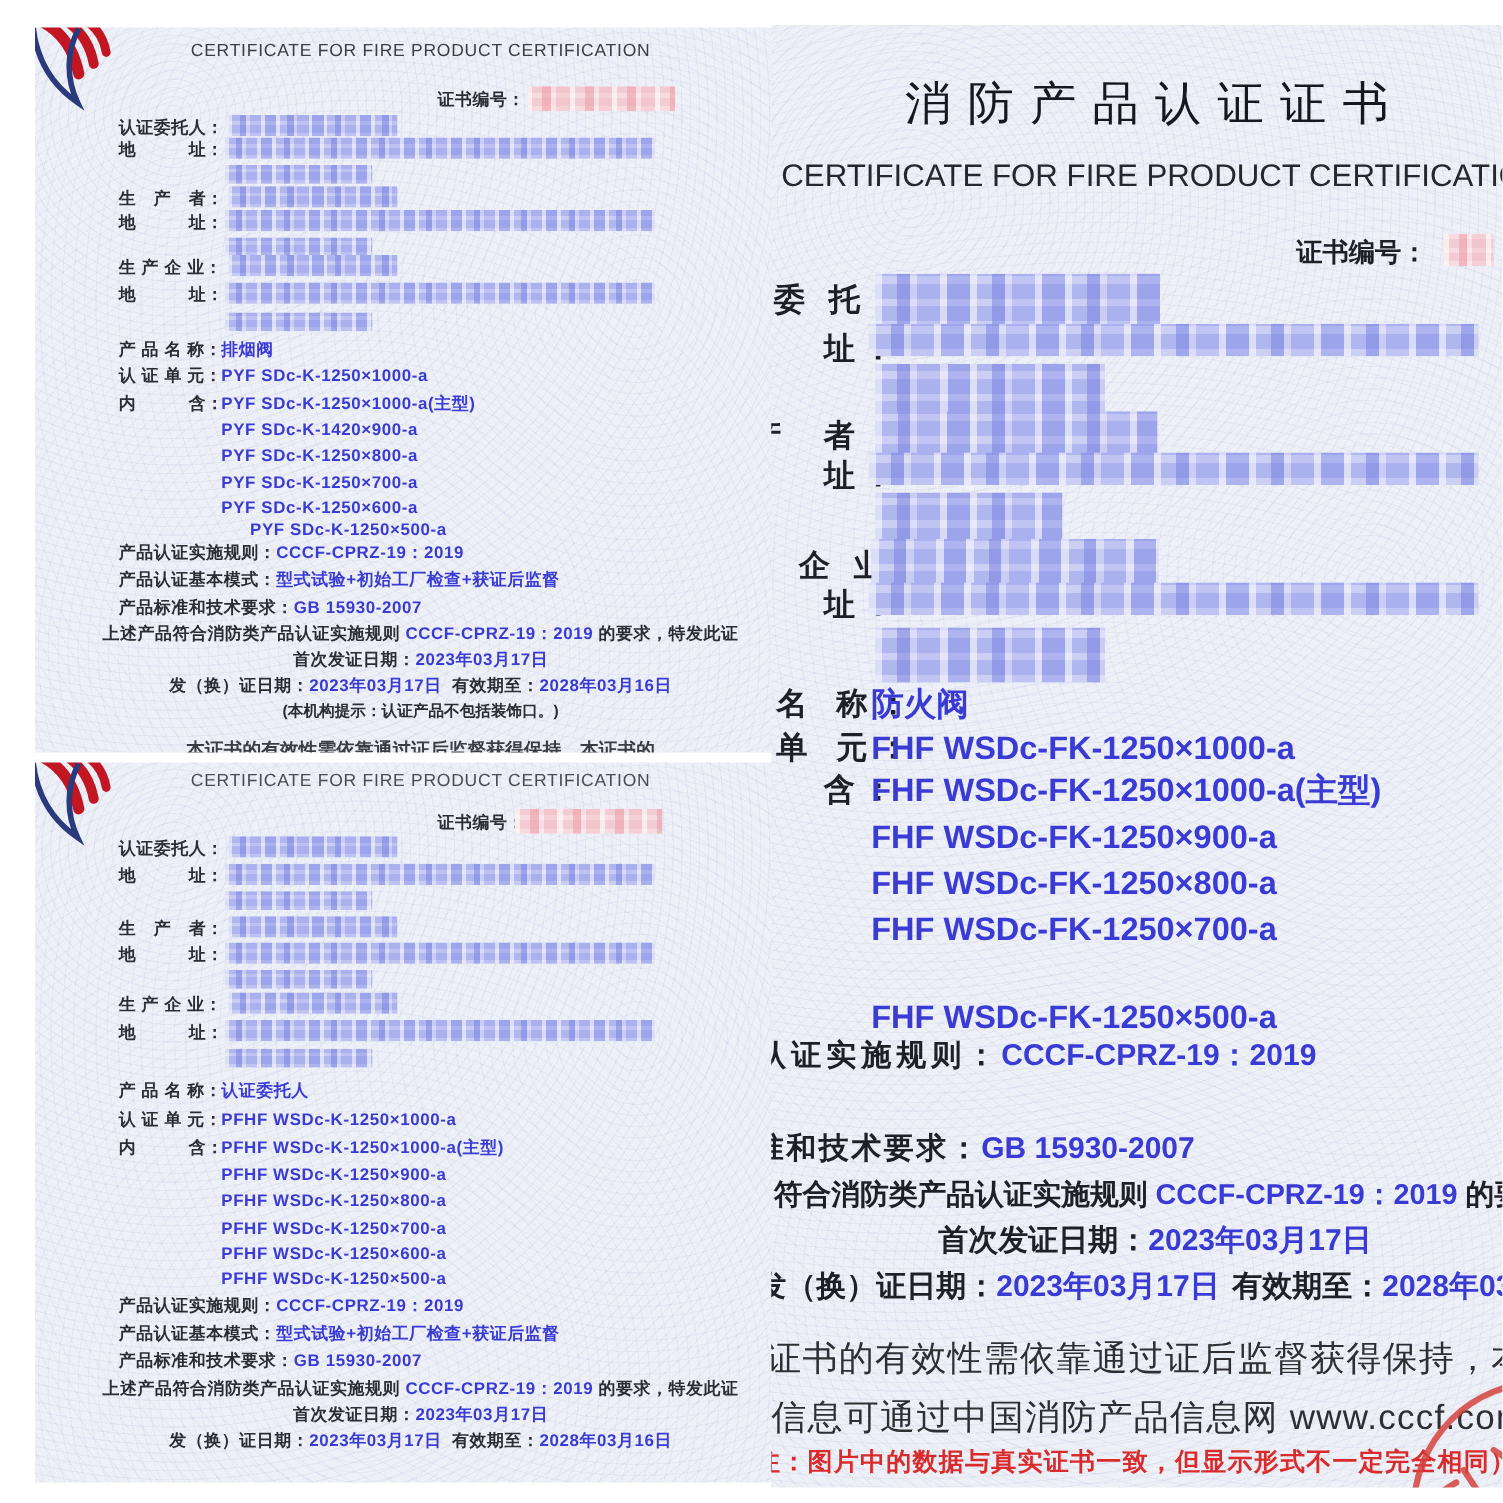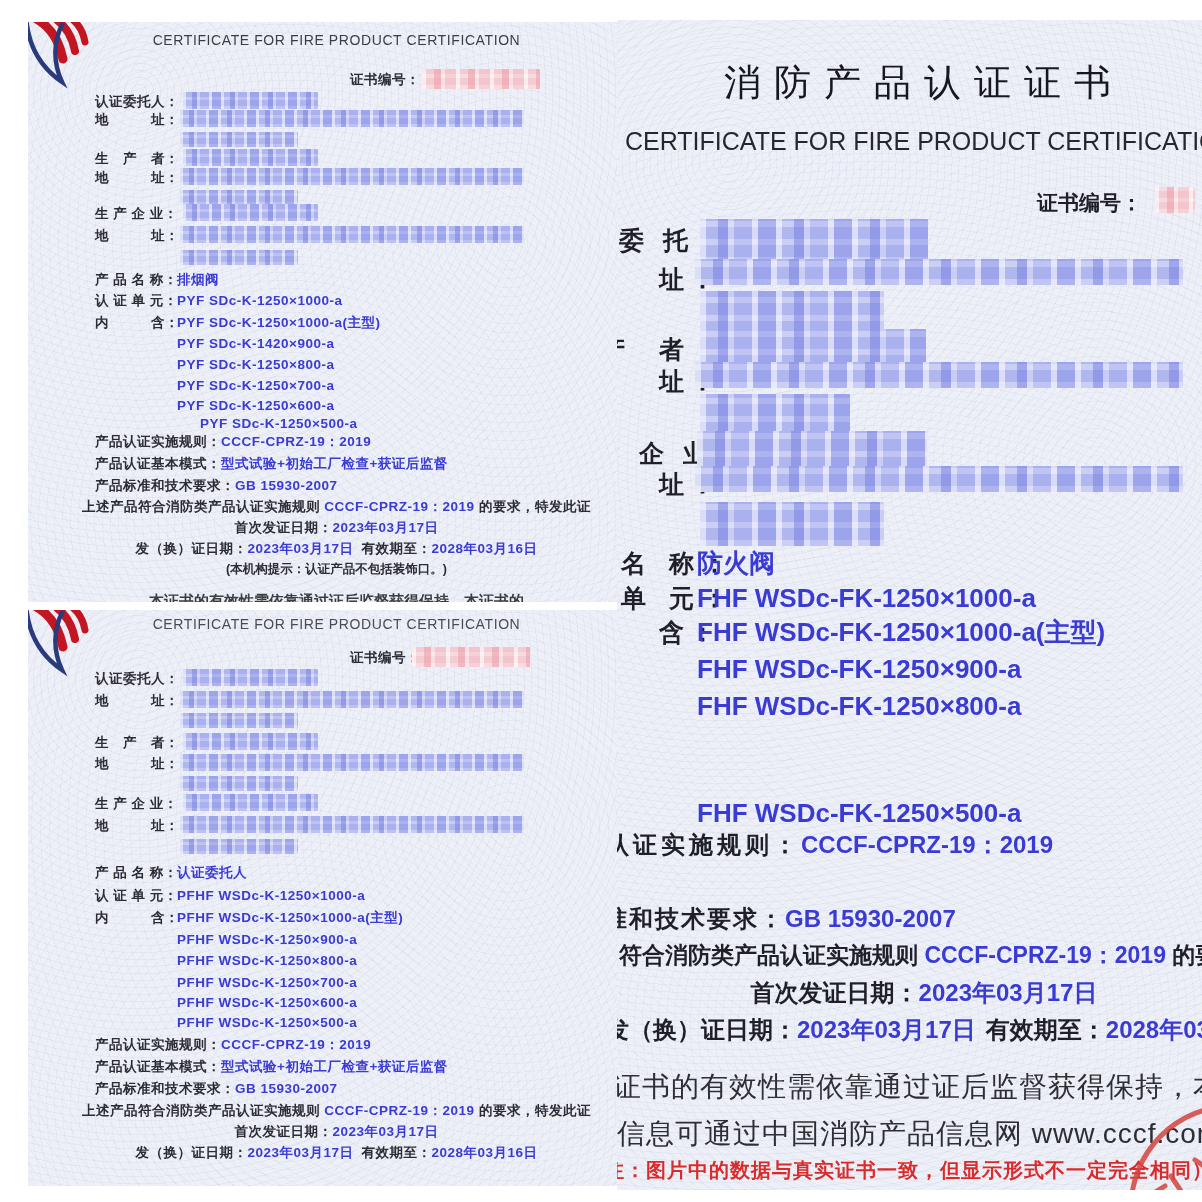--- a/index.html
+++ b/index.html
@@ -196,20 +196,21 @@
     <div class="r b-lb b25" style="left:4px;top:528px;letter-spacing:8px;">名 称：</div>
     <div class="r bv b26" style="left:80px;top:527px;">防火阀</div>
 
     <div class="r b-lb b25" style="left:4px;top:563px;letter-spacing:8px;">单 元：</div>
     <div class="r bv b26" style="left:80px;top:562px;">FHF WSDc-FK-1250×1000-a</div>
 
     <div class="r b-lb b25" style="left:42px;top:597px;letter-spacing:6px;">含：</div>
     <div class="r bv b26" style="left:80px;top:596px;">FHF WSDc-FK-1250×1000-a(主型)</div>
     <div class="r bv b26" style="left:80px;top:633px;">FHF WSDc-FK-1250×900-a</div>
     <div class="r bv b26" style="left:80px;top:670px;">FHF WSDc-FK-1250×800-a</div>
+    <div class="r bv b26" style="left:80px;top:707px;">FHF WSDc-FK-1250×700-a</div>
     <div class="r bv b26" style="left:80px;top:777px;">FHF WSDc-FK-1250×500-a</div>
 
     <div class="r b24" style="left:-12px;top:810px;"><span class="b-lb" style="letter-spacing:4px;">认证实施规则：</span><span class="bv">CCCF-CPRZ-19：2019</span></div>
     <div class="r b24" style="left:-92px;top:884px;"><span class="b-lb" style="letter-spacing:2px;">产品标准和技术要求：</span><span class="bv">GB 15930-2007</span></div>
 
     <div class="r" style="left:2px;top:921px;font-size:23px;"><span class="b-lb">符合消防类产品认证实施规则 </span><span class="bv">CCCF-CPRZ-19：2019</span><span class="b-lb"> 的要求，</span></div>
     <div class="r ctr b24" style="top:958px;"><span class="b-lb">首次发证日期：</span><span class="bv">2023年03月17日</span></div>
     <div class="r b24" style="left:-12px;top:995px;"><span class="b-lb">发（换）证日期：</span><span class="bv">2023年03月17日</span><span class="b-lb" style="margin-left:10px;">有效期至：</span><span class="bv">2028年03月1</span></div>
 
     <div class="r" style="left:-4px;top:1049px;font-size:28px;font-weight:500;color:#2e2e34;letter-spacing:1px;">证书的有效性需依靠通过证后监督获得保持，本证</div>

